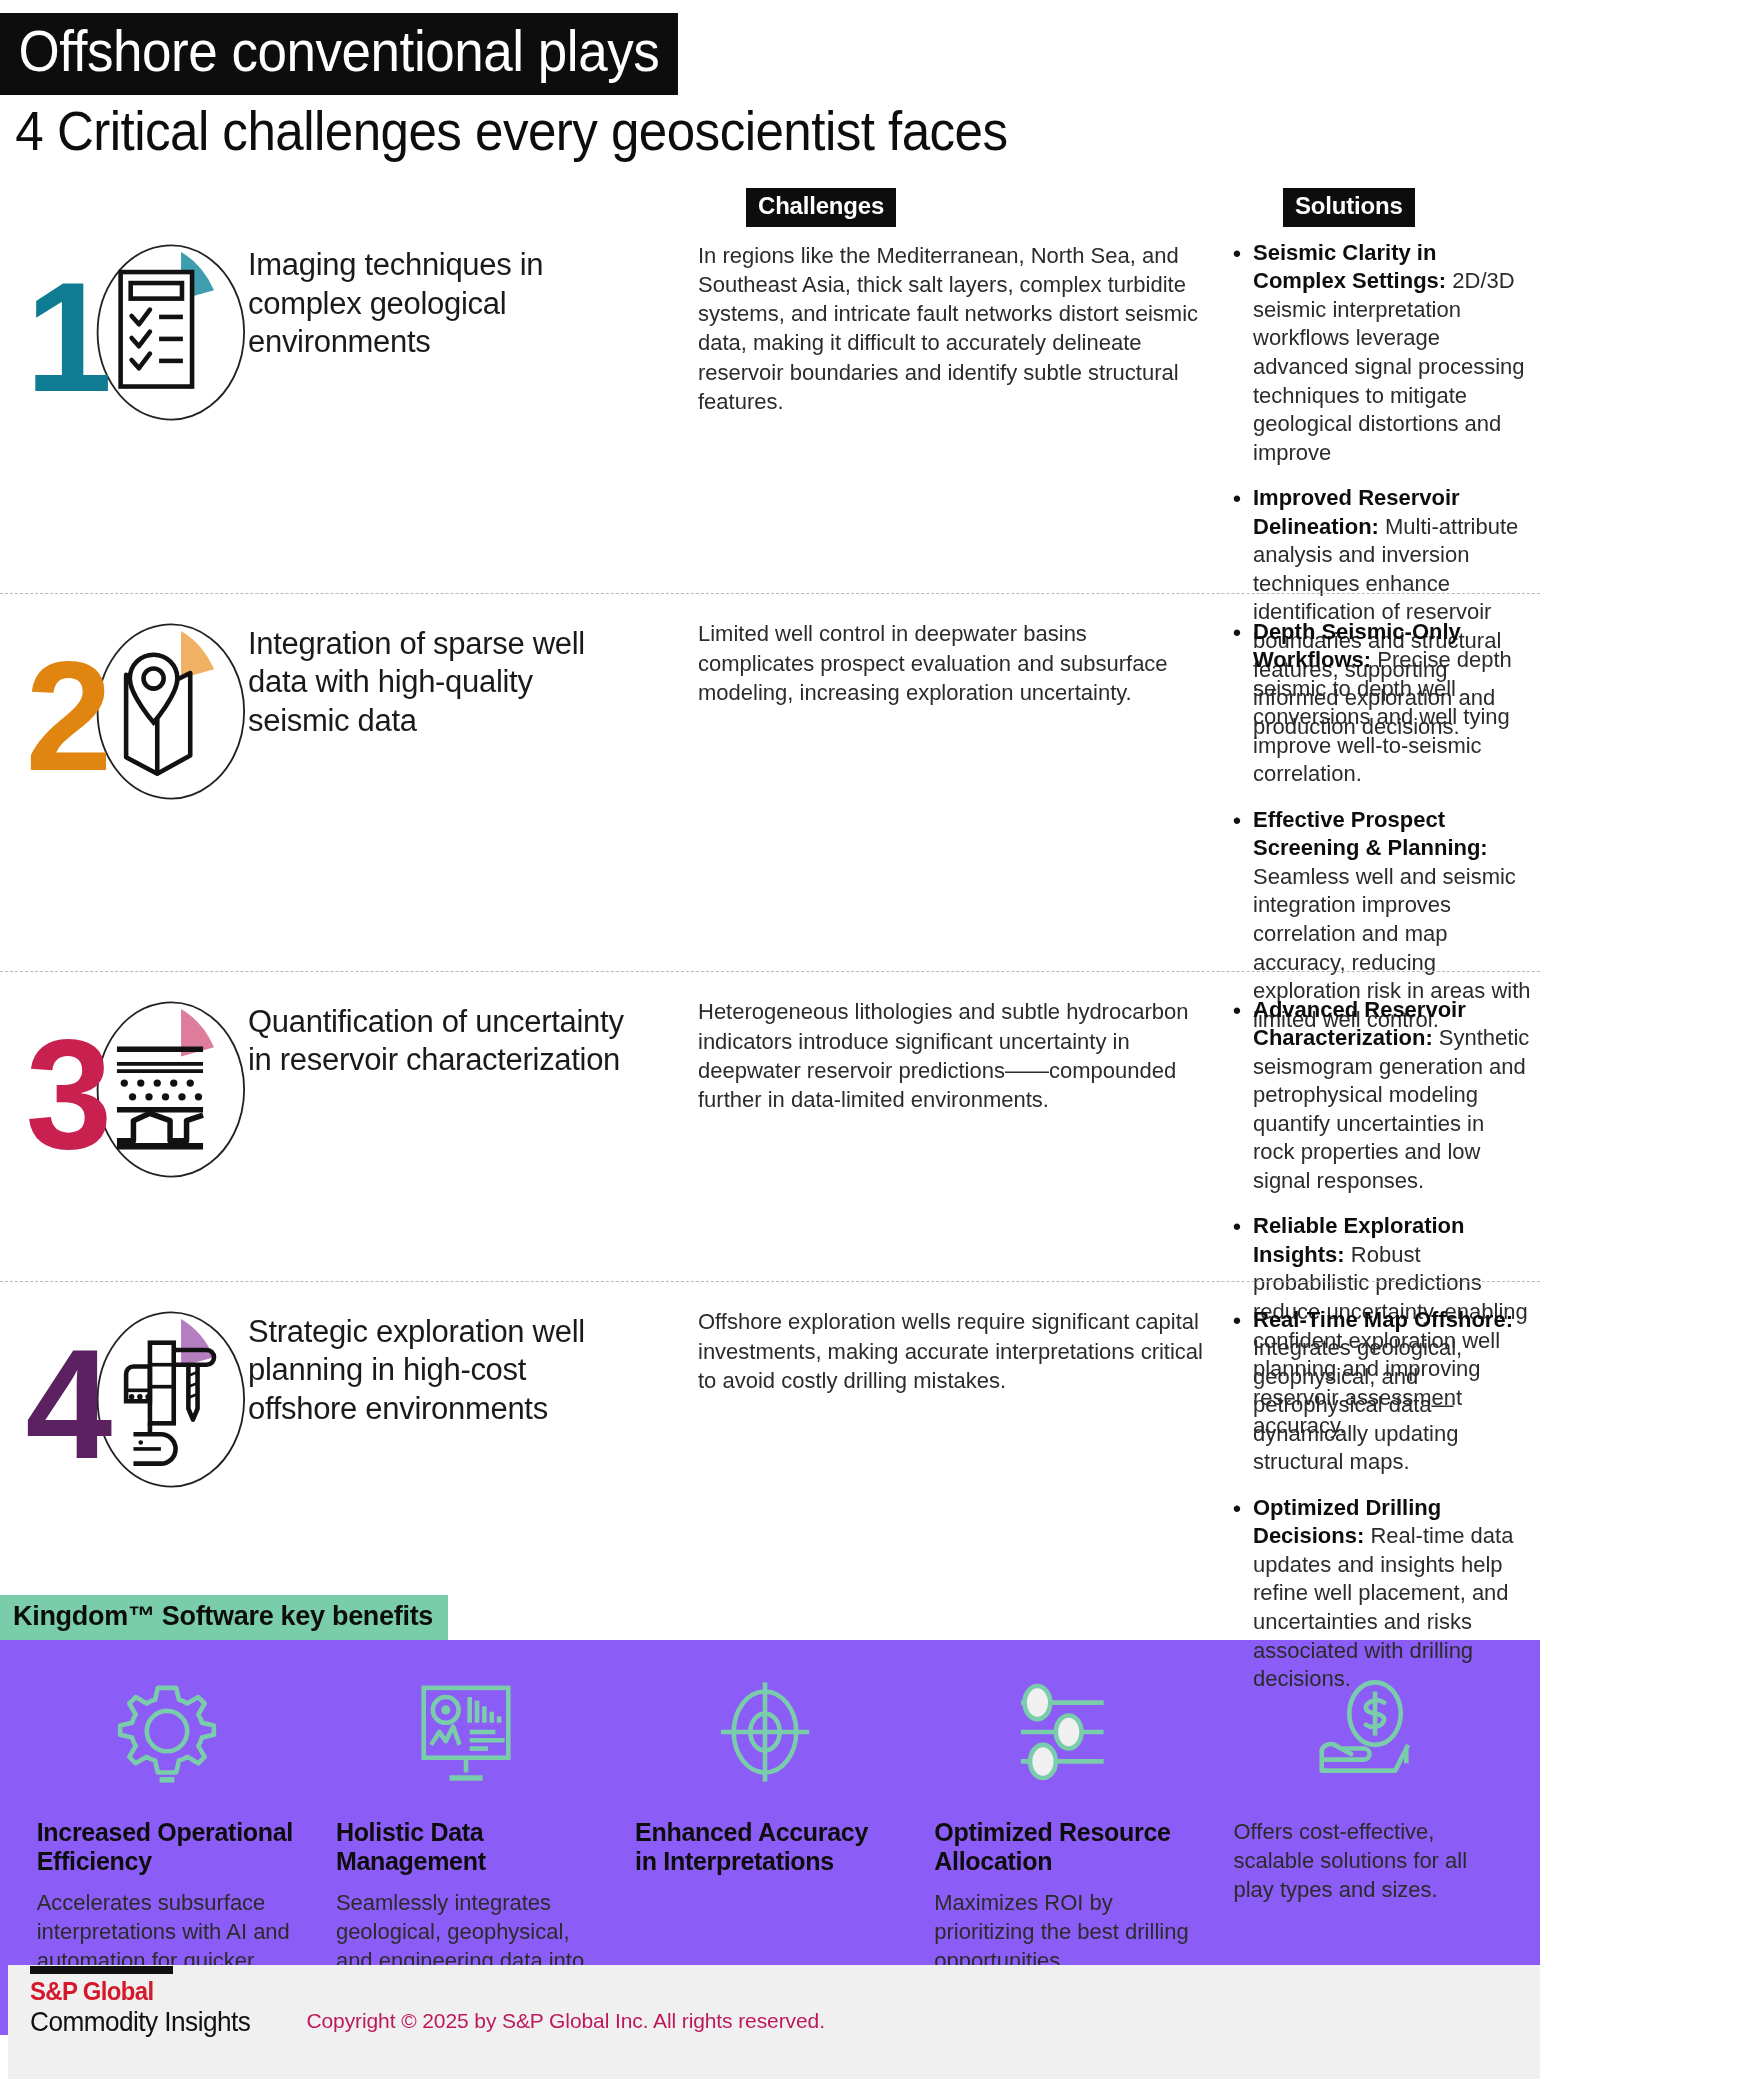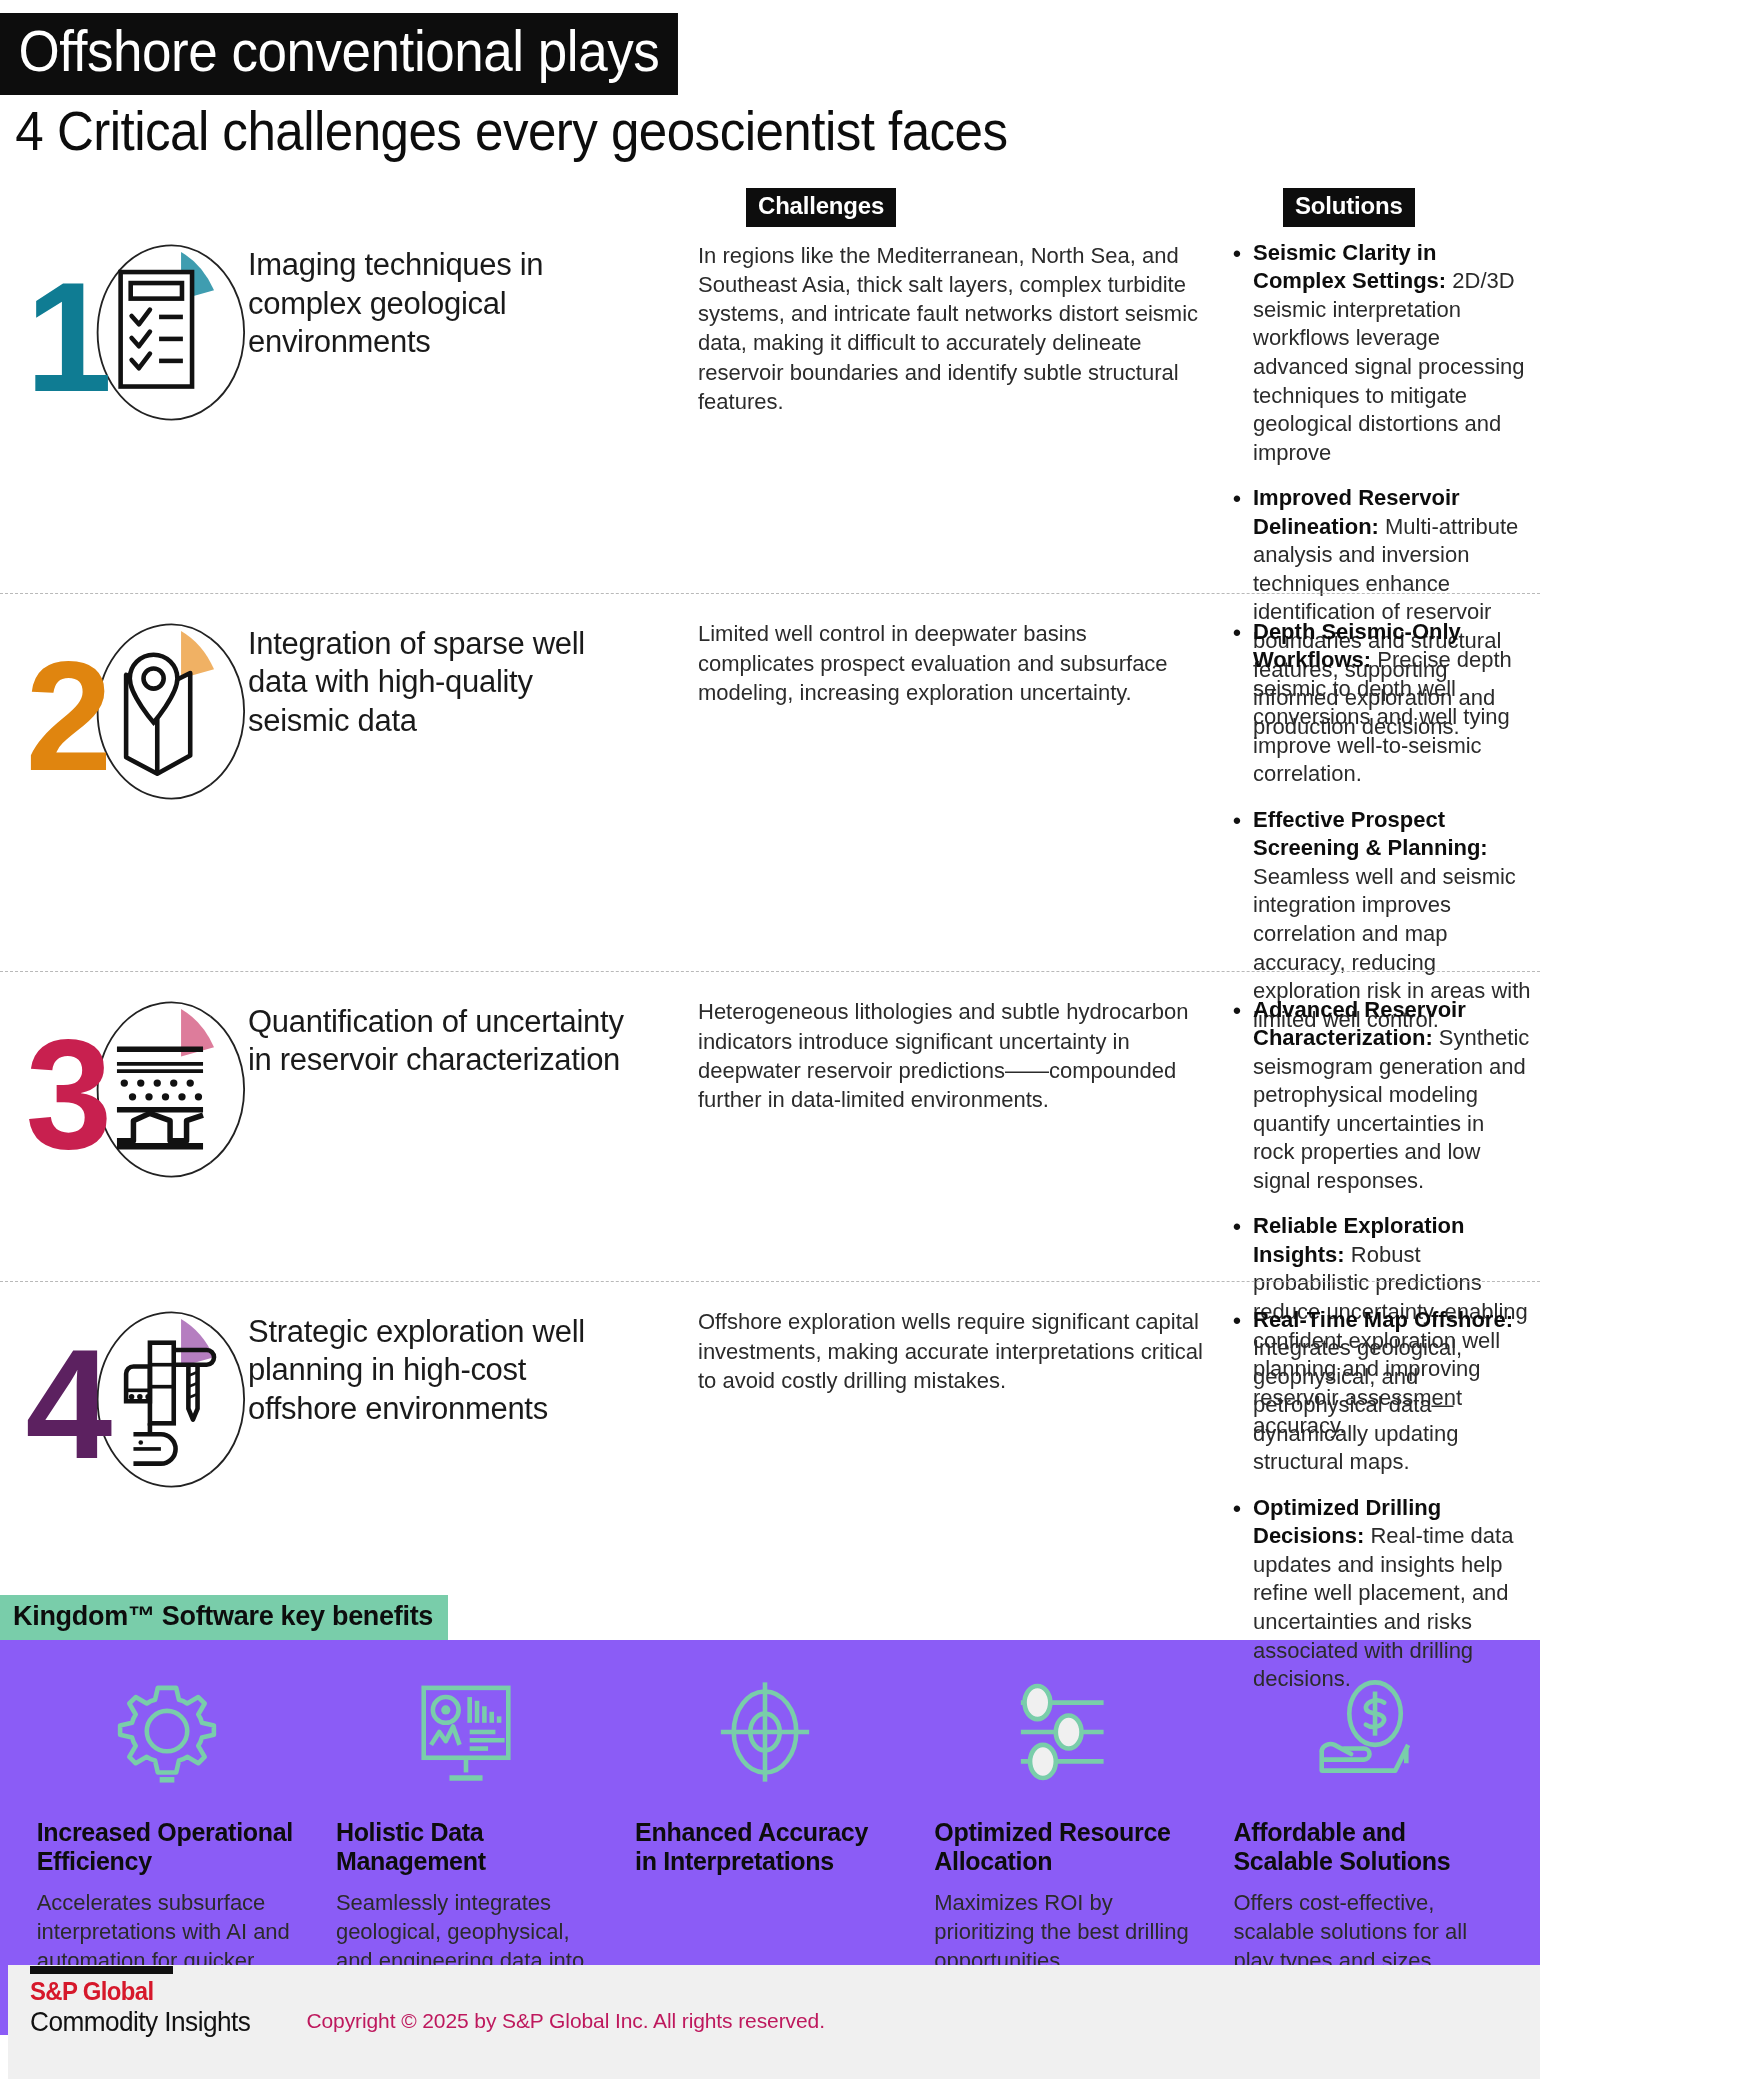--- a/index.html
+++ b/index.html
@@ -470,21 +470,20 @@
         <svg width="114" height="114" viewBox="0 0 124 124">
           <ellipse cx="74" cy="42" rx="28" ry="34" fill="none" stroke="#79cdaa" stroke-width="5"></ellipse>
           <path d="M84 30 a12 9 0 0 0 -20 5 c0 10 20 4 20 14 a12 9 0 0 1 -20 5" fill="none" stroke="#79cdaa" stroke-width="5" stroke-linecap="round"></path>
           <line x1="74" y1="18" x2="74" y2="66" stroke="#79cdaa" stroke-width="5"></line>
           <path d="M16 82 a10 9 0 0 1 14 -6 l18 10" fill="none" stroke="#79cdaa" stroke-width="5" stroke-linecap="round"></path>
           <path d="M18 92 L62 92 a6 6 0 0 0 0 -12 L40 80" fill="none" stroke="#79cdaa" stroke-width="5" stroke-linecap="round"></path>
           <path d="M16 82 L16 104 L96 104 L110 76" fill="none" stroke="#79cdaa" stroke-width="5" stroke-linejoin="round"></path>
           <line x1="108" y1="80" x2="108" y2="96" stroke="#79cdaa" stroke-width="5"></line>
         </svg>
       </div>
-      <h3>Affordable and Scalable Solutions</h3>
       <p>Offers cost-effective, scalable solutions for all play types and sizes.</p>
     </div>
 
   </div>
 
   <div class="footer">
     <div class="logo">
       <div class="bar"></div>
       <span class="sp">S&amp;P Global</span>
       <span class="ci">Commodity Insights</span>

